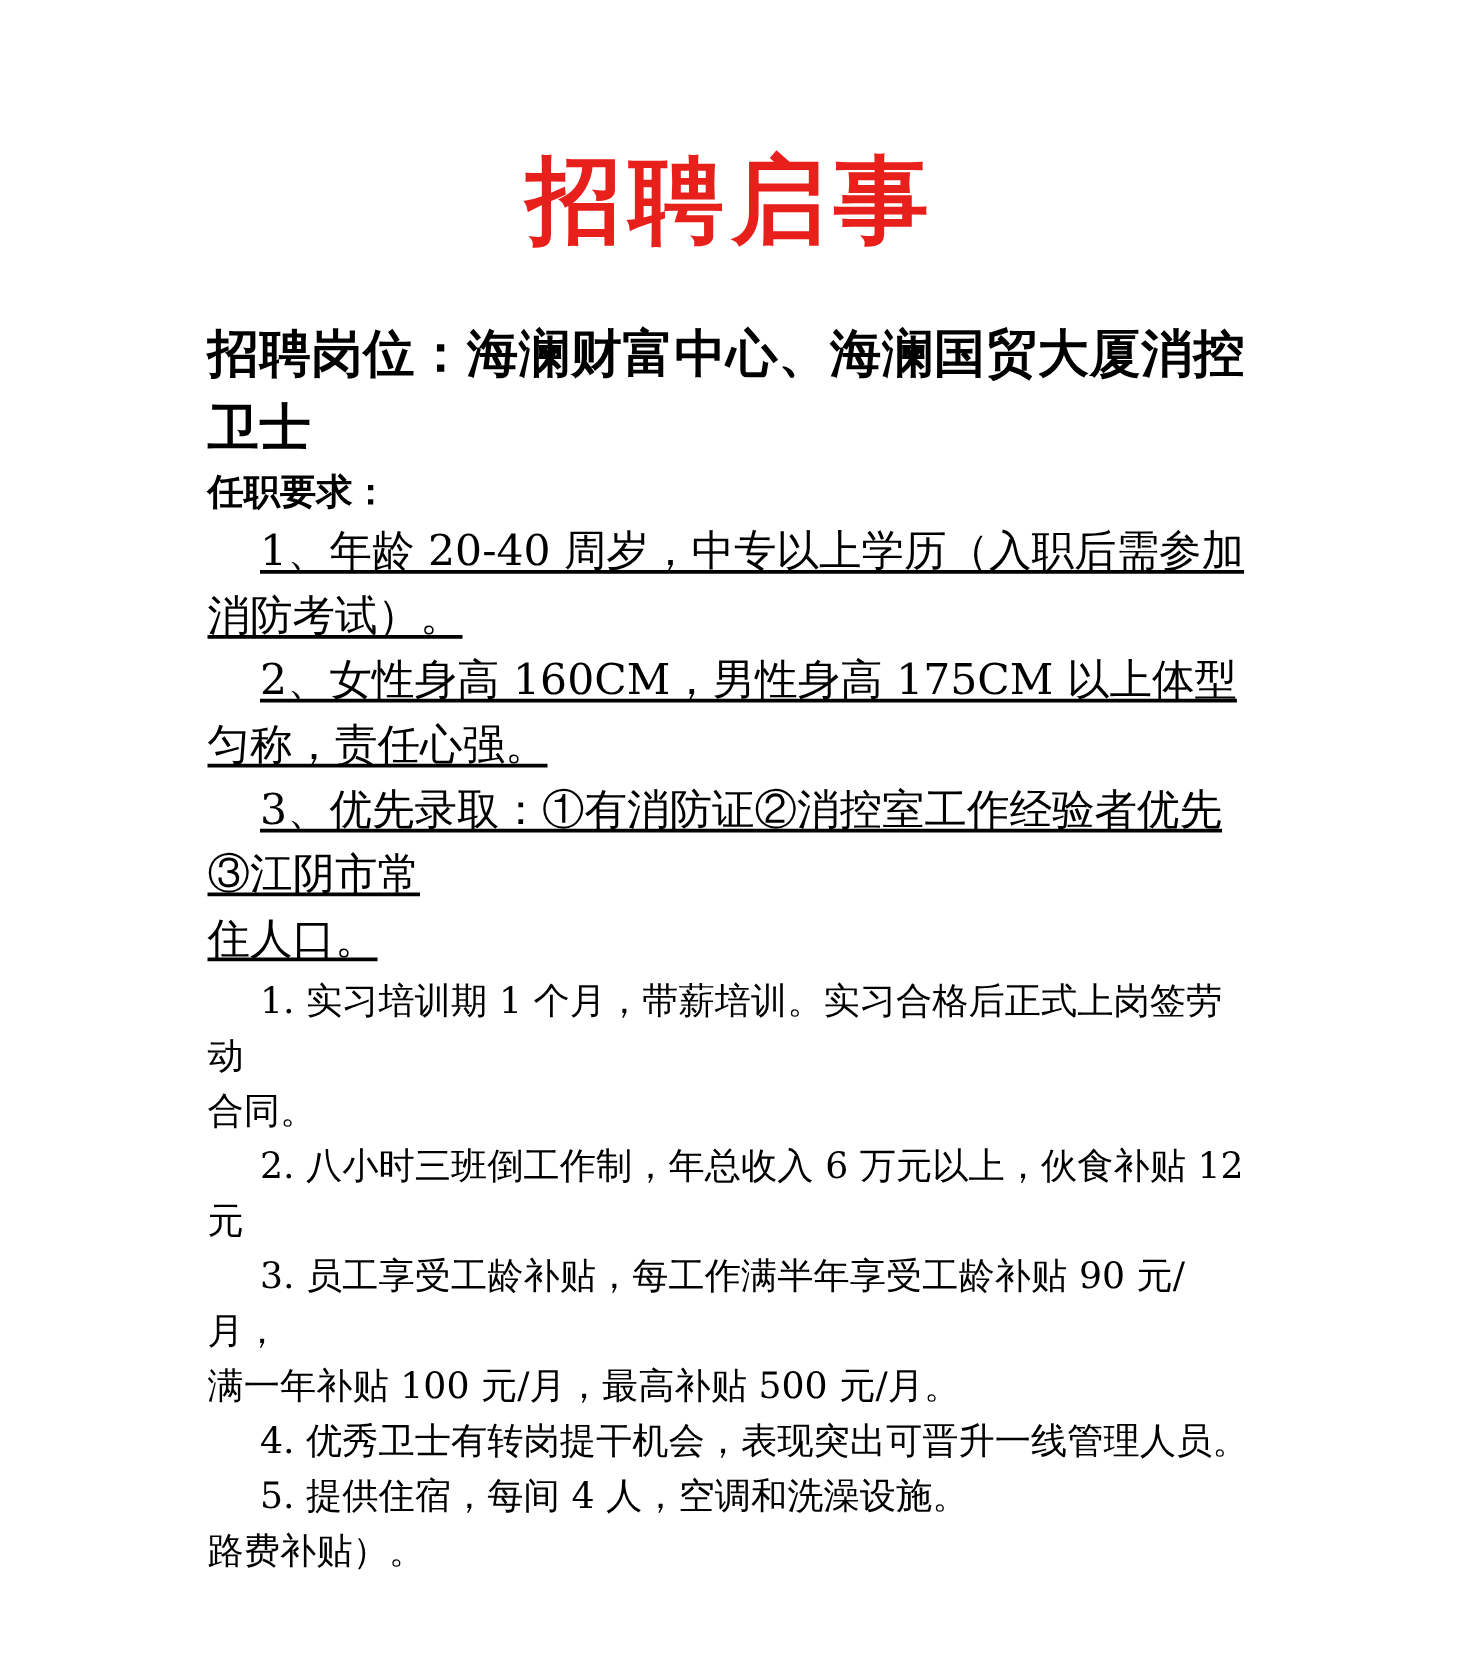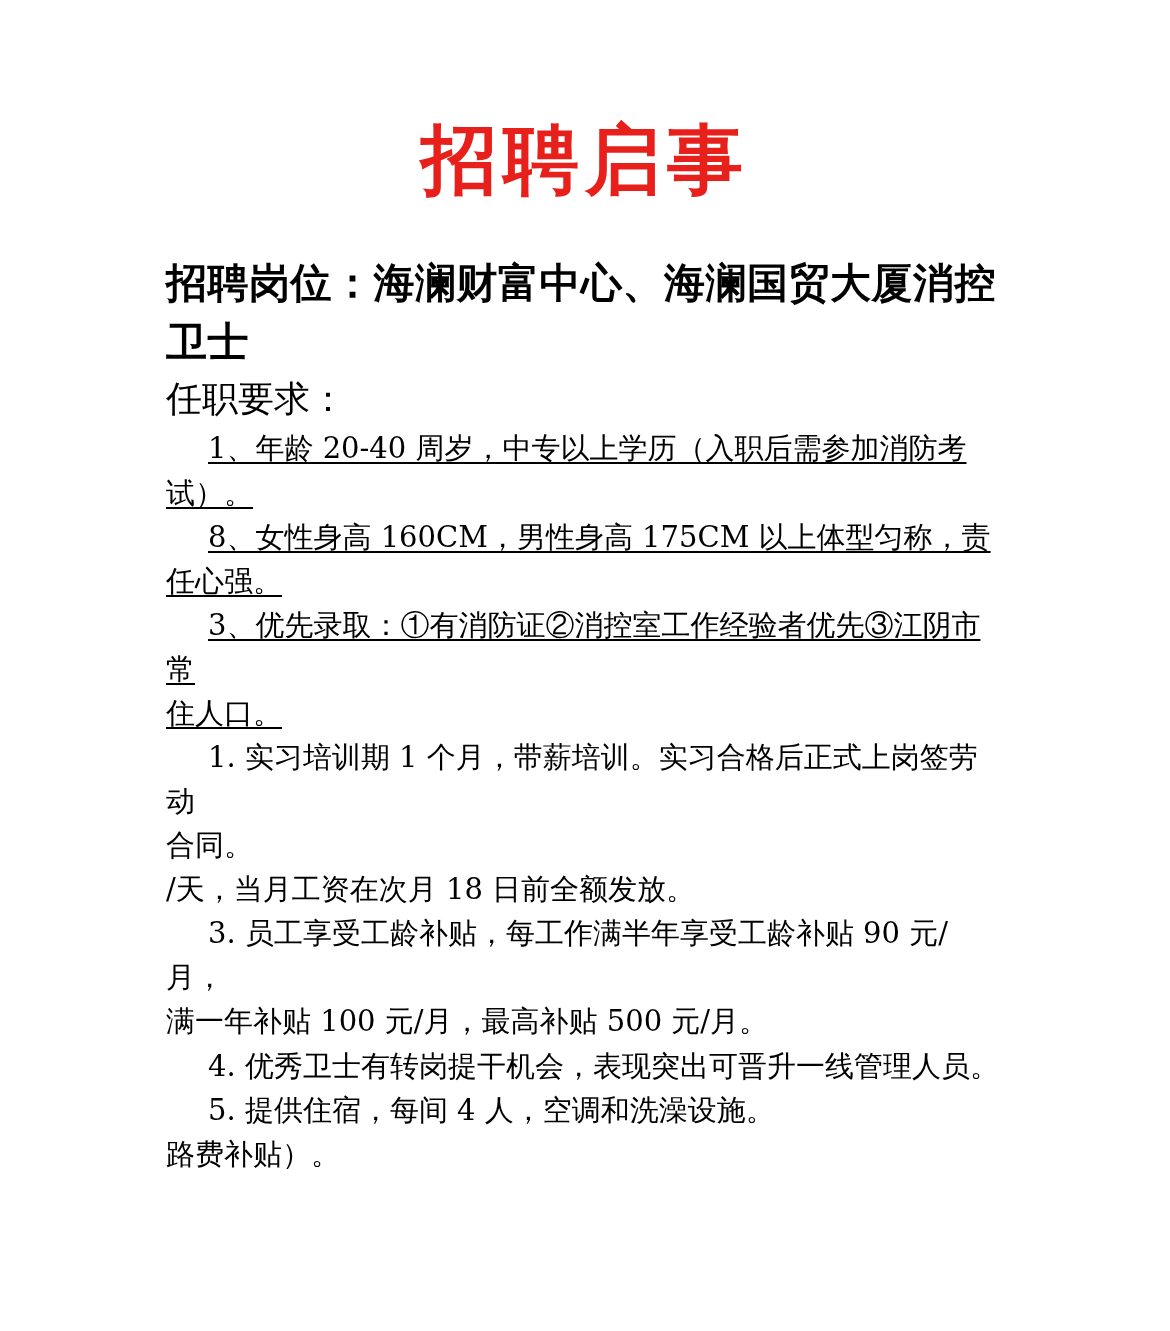--- a/index.html
+++ b/index.html
@@ -41,30 +41,30 @@
     line-height: 1.5;
   }
   .heading {
     font-weight: bold;
     font-size: 41px;
     margin: 0;
     line-height: 1.45;
     letter-spacing: 0.5px;
   }
   .subheading {
-    font-weight: normal;
-    font-size: 36px;
+    font-weight: bold;
+    font-size: 29px;
     margin: 0;
     line-height: 1.5;
   }
   .req-line {
     text-indent: 42px;
     text-decoration: underline;
     text-underline-offset: 4px;
-    font-size: 29px;
+    font-size: 34px;
     line-height: 1.52;
     margin: 0;
   }
   .req-line.cont {
     text-indent: 0;
   }
   .pay-line {
     text-indent: 42px;
     font-size: 29px;
     line-height: 1.52;
@@ -81,28 +81,28 @@
 
   <h1 class="title">招聘启事</h1>
 
   <div class="body-block">
 
     <p class="heading">招聘岗位：海澜财富中心、海澜国贸大厦消控卫士</p>
 
     <p class="subheading">任职要求：</p>
 
     <p class="req-line">1、年龄 20-40 周岁，中专以上学历（入职后需参加消防考试）。</p>
-    <p class="req-line">8、女性身高 160CM，男性身高 175CM 以上体型匀称，责任心强。</p>
+    <p class="req-line">2、女性身高 160CM，男性身高 175CM 以上体型匀称，责任心强。</p>
     <p class="req-line">3、优先录取：①有消防证②消控室工作经验者优先③江阴市常</p>
     <p class="req-line cont">住人口。</p>
 
 
     <p class="pay-line">1. 实习培训期 1 个月，带薪培训。实习合格后正式上岗签劳动</p>
     <p class="pay-line cont" style="text-indent:0">合同。</p>
-    <p class="pay-line cont" style="text-indent:0">/天，当月工资在次月 18 日前全额发放。</p>
+    <p class="pay-line">2. 八小时三班倒工作制，年总收入 6 万元以上，伙食补贴 12 元</p>
     <p class="pay-line">3. 员工享受工龄补贴，每工作满半年享受工龄补贴 90 元/月，</p>
     <p class="pay-line cont" style="text-indent:0">满一年补贴 100 元/月，最高补贴 500 元/月。</p>
     <p class="pay-line">4. 优秀卫士有转岗提干机会，表现突出可晋升一线管理人员。</p>
     <p class="pay-line">5. 提供住宿，每间 4 人，空调和洗澡设施。</p>
     <p class="pay-line cont" style="text-indent:0">路费补贴）。</p>
 
     <div class="gap"></div>
 
   </div>
 </div>

